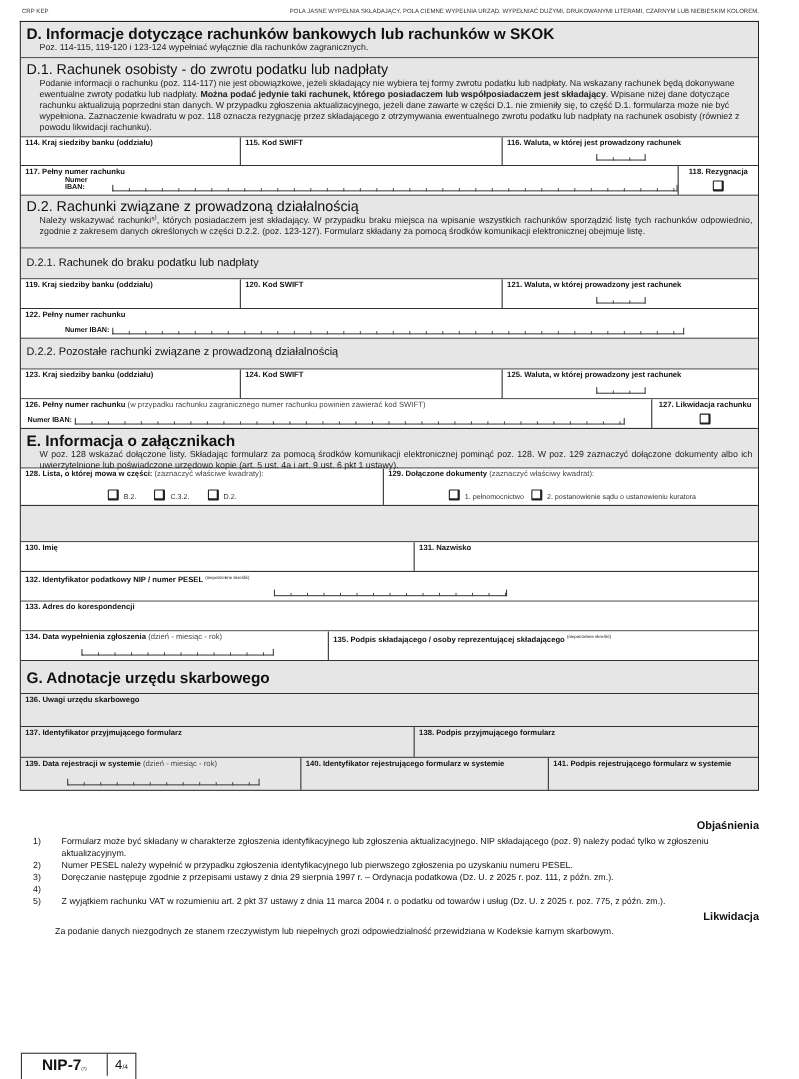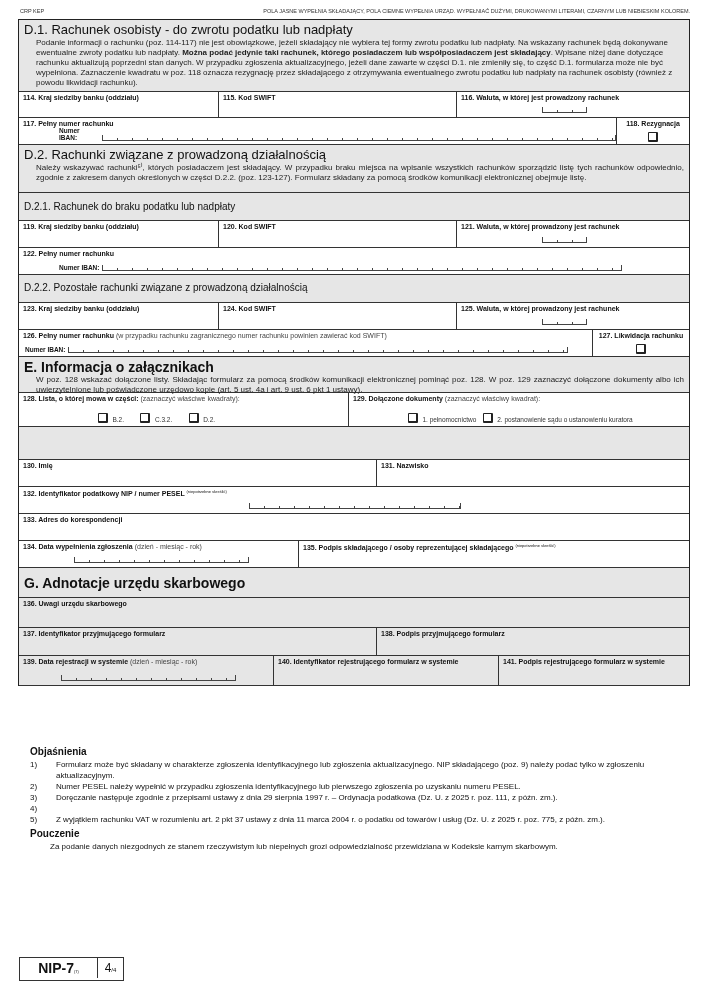--- a/index.html
+++ b/index.html
@@ -19,40 +19,44 @@
 .lbl{font-size:7px;font-weight:bold;color:#111}
 .lbl .n{font-weight:normal;color:#444}
 .lbl sup{font-size:4px;font-weight:normal}
 .comb{position:absolute;bottom:4px;height:6px;border-bottom:1px solid #444;border-left:1px solid #444;border-right:1px solid #444;
   background:repeating-linear-gradient(to right,transparent 0,transparent 14px,#444 14px,#444 15px);background-size:15px 3px;background-repeat:repeat-x;background-position:0 3px}
 .iban{display:flex;align-items:flex-end;font-size:6.5px;font-weight:bold;position:absolute;left:40px;bottom:3px}
 .iban .comb{position:relative;bottom:0;width:540px;margin-left:3px}
 .chk{display:inline-block;width:10px;height:10px;border:1px solid #222;border-right-width:2.5px;border-bottom-width:2.5px;border-radius:1px;vertical-align:middle}
 .opt{font-size:6.5px;color:#333;margin-right:12px}
 .notes{position:absolute;left:30px;top:746px;width:660px;font-size:8px;line-height:11px;color:#111}
-.notes h3{text-align:left;font-size:10px;font-weight:bold;margin-bottom:2px}
+.notes h3{text-align:right;font-size:10px;font-weight:bold;margin-bottom:2px}
 .notes ol{list-style:none}
 .notes li{display:flex}
 .notes li .num{width:26px;flex-shrink:0}
 .notes .pou{padding-left:20px}
 .footer{position:absolute;left:19px;top:957px;display:flex;border:1.5px solid #333}
 .footer .a{width:78px;height:20px;font-size:14px;font-weight:bold;text-align:center;line-height:20px;border-right:1.5px solid #333}
 .footer .a small{font-size:4px;font-weight:normal}
 .footer .b{width:25px;text-align:center;font-size:12px;line-height:20px}
 .footer .b small{font-size:6px}
 </style>
 </head>
 <body>
 
 <div class="topbar">
   <span>CRP KEP</span>
   <span>POLA JASNE WYPEŁNIA SKŁADAJĄCY, POLA CIEMNE WYPEŁNIA URZĄD. WYPEŁNIAĆ DUŻYMI, DRUKOWANYMI LITERAMI, CZARNYM LUB NIEBIESKIM KOLOREM.</span>
 </div>
 
 <div class="form">
+  <div class="sec" style="height:33px">
+    <h1>D. Informacje dotyczące rachunków bankowych lub rachunków w SKOK</h1>
+    <p>Poz. 114-115, 119-120 i 123-124 wypełniać wyłącznie dla rachunków zagranicznych.</p>
+  </div>
   <div class="sec" style="height:72px">
     <h2>D.1. Rachunek osobisty - do zwrotu podatku lub nadpłaty</h2>
     <p><span>Podanie informacji o rachunku (poz. 114-117) nie jest obowiązkowe, jeżeli składający nie wybiera tej formy zwrotu podatku lub nadpłaty. Na wskazany rachunek będą dokonywane ewentualne zwroty podatku lub nadpłaty. </span><b>Można podać jedynie taki rachunek, którego posiadaczem lub współposiadaczem jest składający</b><span>. Wpisane niżej dane dotyczące rachunku aktualizują poprzedni stan danych. W przypadku zgłoszenia aktualizacyjnego, jeżeli dane zawarte w części D.1. nie zmieniły się, to część D.1. formularza może nie być wypełniona. Zaznaczenie kwadratu w poz. 118 oznacza rezygnację przez składającego z otrzymywania ewentualnego zwrotu podatku lub nadpłaty na rachunek osobisty (również z powodu likwidacji rachunku).</span></p>
   </div>
   <div class="row" style="height:26px">
     <div class="cell" style="width:200px">
         <div class="lbl">114. Kraj siedziby banku (oddziału)</div>
       </div>
     <div class="cell" style="width:238px">
         <div class="lbl">115. Kod SWIFT</div>
@@ -226,20 +230,20 @@
         <span>Doręczanie następuje zgodnie z przepisami ustawy z dnia 29 sierpnia 1997 r. – Ordynacja podatkowa (Dz. U. z 2025 r. poz. 111, z późn. zm.).</span>
       </li>
     <li>
         <span class="num">4)</span>
       </li>
     <li>
         <span class="num">5)</span>
         <span>Z wyjątkiem rachunku VAT w rozumieniu art. 2 pkt 37 ustawy z dnia 11 marca 2004 r. o podatku od towarów i usług (Dz. U. z 2025 r. poz. 775, z późn. zm.).</span>
       </li>
   </ol>
-  <h3 style="margin-top:3px">Pouczenie</h3>
+  <h3 style="margin-top:3px">Likwidacja</h3>
   <div class="pou">Za podanie danych niezgodnych ze stanem rzeczywistym lub niepełnych grozi odpowiedzialność przewidziana w Kodeksie karnym skarbowym.</div>
 </div>
 
 <div class="footer">
   <div class="a"><span>NIP-7</span><small>(7)</small></div>
   <div class="b"><span>4</span><small>/4</small></div>
 </div>
 
 </body></html>

